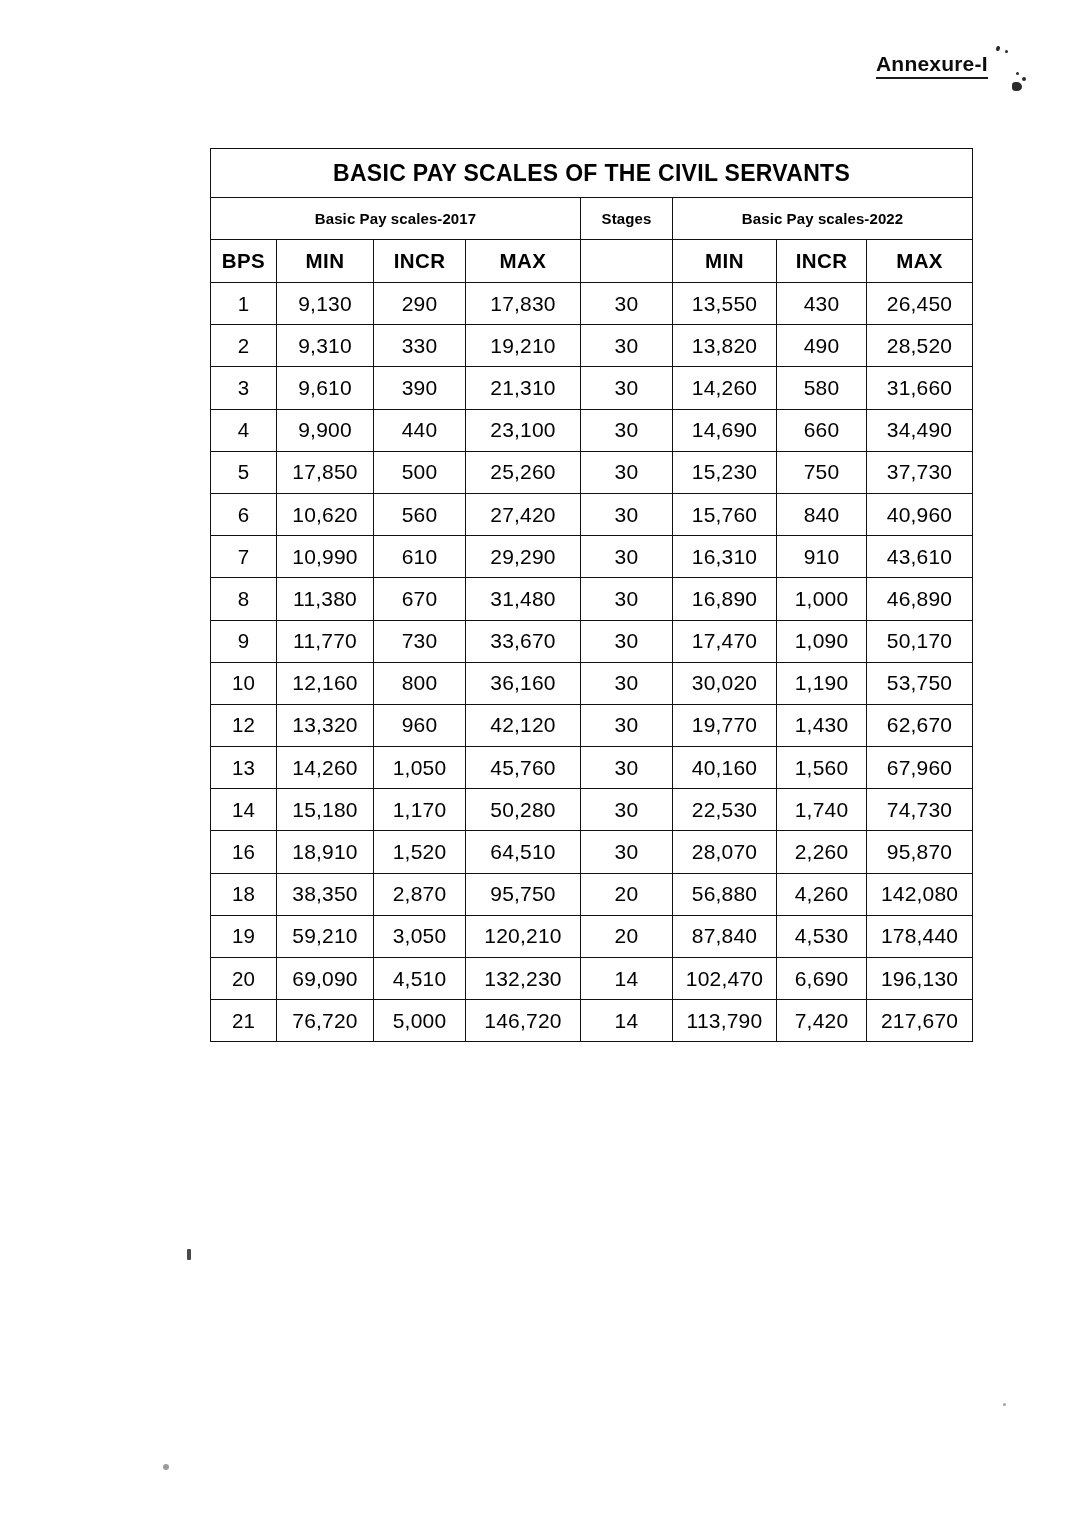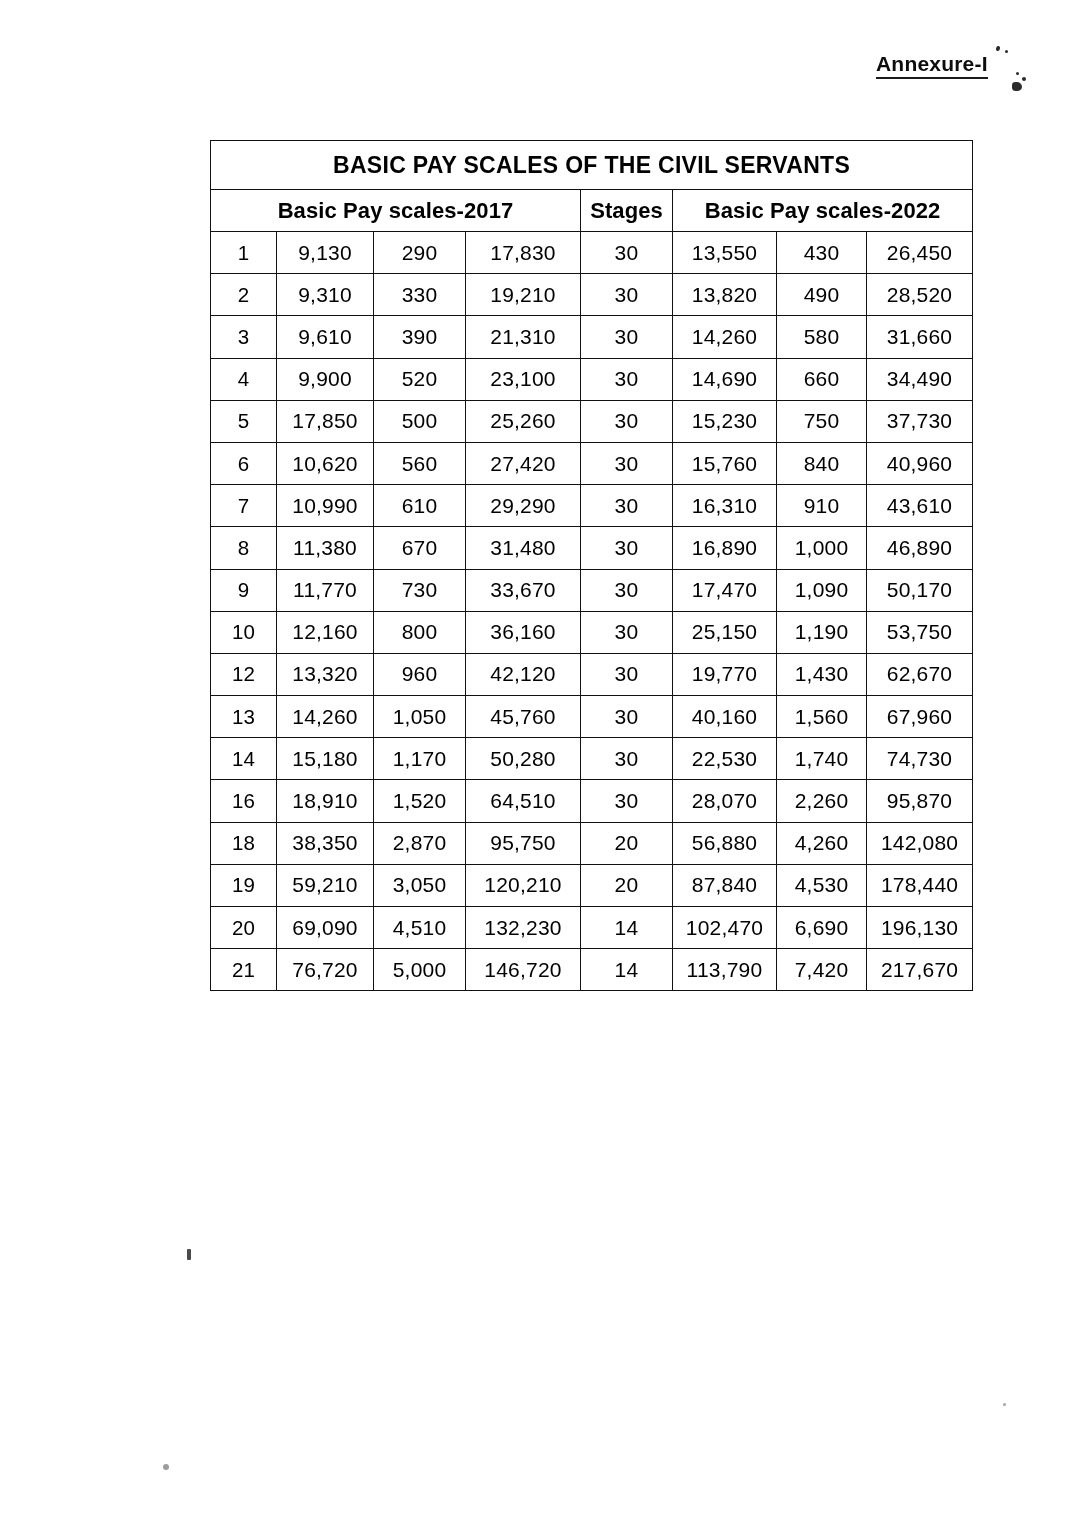--- a/index.html
+++ b/index.html
@@ -39,21 +39,21 @@
   .speck-a { left: 996px; top: 46px;  width: 4px;  height: 5px; transform: rotate(18deg); }
   .speck-b { left: 1005px; top: 50px; width: 3px;  height: 3px; }
   .speck-c { left: 1016px; top: 72px; width: 3px;  height: 3px; }
   .speck-d { left: 1012px; top: 82px; width: 10px; height: 9px; border-radius: 40% 60% 55% 45%; }
   .speck-e { left: 1022px; top: 77px; width: 4px;  height: 4px; }
 
   
   .table-wrap {
     position: absolute;
     left: 210px;
-    top: 140px;
+    top: 148px;
     width: 762px;
   }
   table.pay {
     border-collapse: collapse;
     width: 762px;
     table-layout: fixed;
   }
   table.pay th, table.pay td {
     border: 1.6px solid #111111;
     text-align: center;
@@ -61,21 +61,21 @@
     padding: 0;
   }
   .title-row th {
     height: 48px;
     font-size: 23px;
     font-weight: bold;
     letter-spacing: 0.3px;
   }
   .group-row th {
     height: 41px;
-    font-size: 22px;
+    font-size: 15px;
     font-weight: bold;
     letter-spacing: 0.1px;
   }
   .col-row th {
     height: 42px;
     font-size: 20.5px;
     font-weight: bold;
     letter-spacing: 0.4px;
   }
   tbody td {
@@ -131,20 +131,30 @@
       </colgroup>
       <thead>
         <tr class="title-row">
           <th colspan="8">BASIC PAY SCALES OF THE CIVIL SERVANTS</th>
         </tr>
         <tr class="group-row">
           <th colspan="4">Basic Pay scales-2017</th>
           <th>Stages</th>
           <th colspan="3">Basic Pay scales-2022</th>
         </tr>
+        <tr class="col-row">
+          <th>BPS</th>
+          <th>MIN</th>
+          <th>INCR</th>
+          <th>MAX</th>
+          <th></th>
+          <th>MIN</th>
+          <th>INCR</th>
+          <th>MAX</th>
+        </tr>
       </thead>
       <tbody id="pay-rows">
           <tr>
             <td class="bps">1</td>
             <td>9,130</td>
             <td>290</td>
             <td>17,830</td>
             <td>30</td>
             <td>13,550</td>
             <td>430</td>
@@ -166,21 +176,21 @@
             <td>390</td>
             <td>21,310</td>
             <td>30</td>
             <td>14,260</td>
             <td>580</td>
             <td>31,660</td>
           </tr>
           <tr>
             <td class="bps">4</td>
             <td>9,900</td>
-            <td>520</td>
+            <td>440</td>
             <td>23,100</td>
             <td>30</td>
             <td>14,690</td>
             <td>660</td>
             <td>34,490</td>
           </tr>
           <tr>
             <td class="bps">5</td>
             <td>17,850</td>
             <td>500</td>
@@ -229,21 +239,21 @@
             <td>17,470</td>
             <td>1,090</td>
             <td>50,170</td>
           </tr>
           <tr>
             <td class="bps">10</td>
             <td>12,160</td>
             <td>800</td>
             <td>36,160</td>
             <td>30</td>
-            <td>25,150</td>
+            <td>30,020</td>
             <td>1,190</td>
             <td>53,750</td>
           </tr>
           <tr>
             <td class="bps">12</td>
             <td>13,320</td>
             <td>960</td>
             <td>42,120</td>
             <td>30</td>
             <td>19,770</td>

